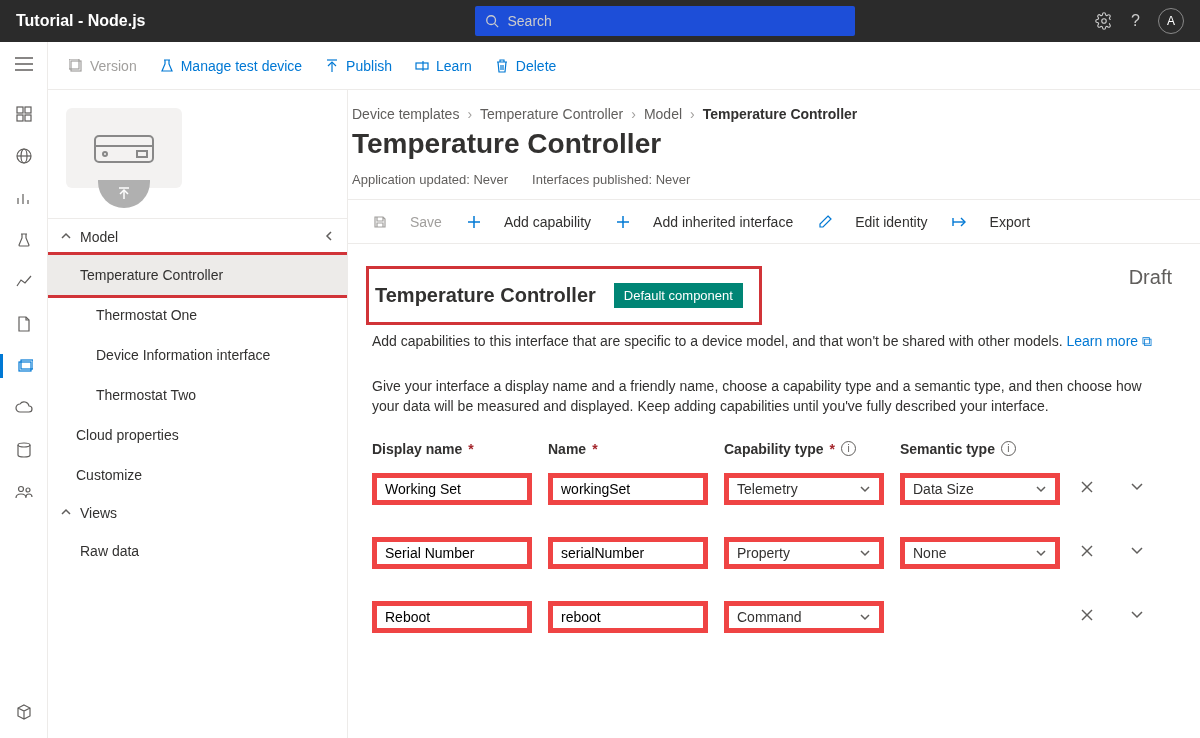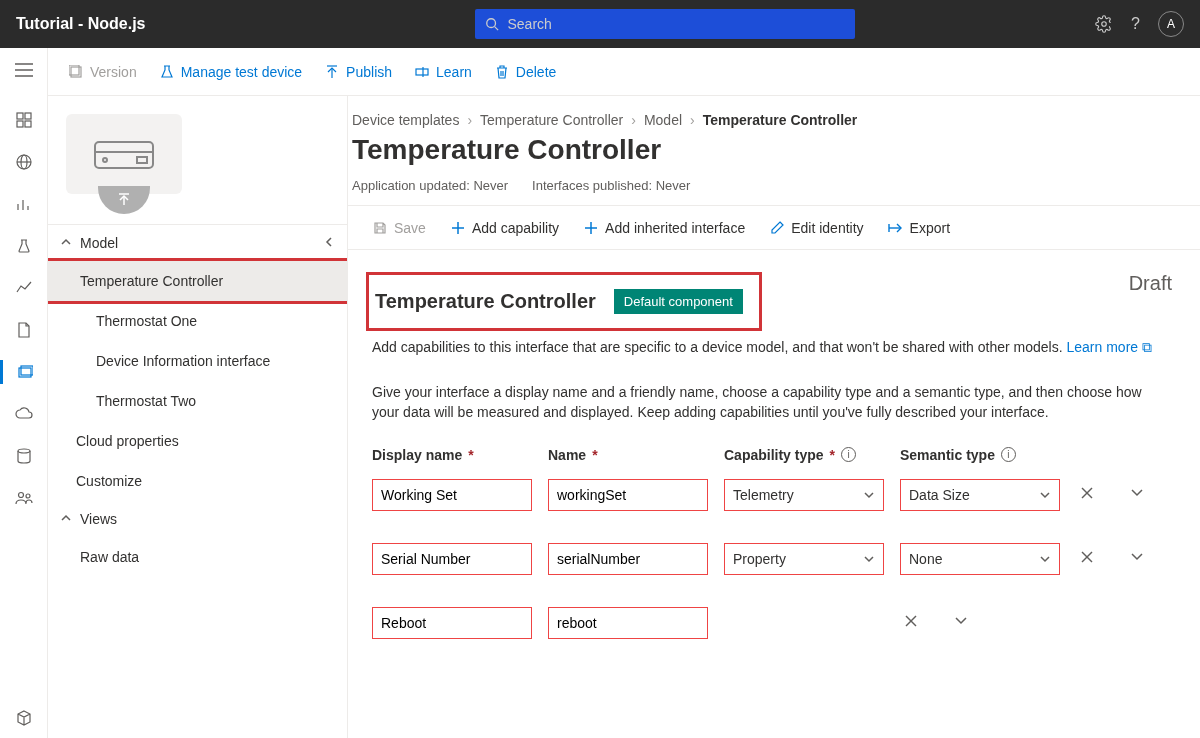--- a/index.html
+++ b/index.html
@@ -1,19 +1,19 @@
 <!DOCTYPE html>
 <html><head>
 <meta charset="utf-8">
 <style>
   * { box-sizing: border-box; margin: 0; padding: 0; }
   body { font-family: "Segoe UI", Tahoma, sans-serif; font-size: 14px; color: #323130; background: #fff; }
   
   
-  .topbar { height: 48px; background: #2b2b2b; color: #fff; display: flex; align-items: center; padding: 0 16px; }
+  .topbar { height: 42px; background: #2b2b2b; color: #fff; display: flex; align-items: center; padding: 0 16px; }
   .topbar .title { font-size: 16px; font-weight: 600; }
   .topbar .search { flex: 0 0 380px; margin-left: 330px; display: flex; align-items: center; background: #1d4ed8; height: 30px; border-radius: 2px; padding: 0 10px; color: #ccc; }
   .topbar .search svg { margin-right: 8px; }
   .topbar .right-icons { margin-left: auto; display: flex; align-items: center; gap: 18px; }
   .topbar .right-icons .circ { width: 26px; height: 26px; border: 1px solid #888; border-radius: 50%; display: flex; align-items: center; justify-content: center; font-size: 12px; }
   .icon-btn { cursor: pointer; display:flex; align-items:center; justify-content:center; }
 
   
   .page { display: flex; height: calc(100vh - 42px); }
   .rail { width: 48px; border-right: 1px solid #edebe9; background: #fff; display: flex; flex-direction: column; align-items: center; padding-top: 10px; gap: 18px; }
@@ -44,21 +44,21 @@
   .device-icon { width: 116px; height: 80px; border-radius: 6px; background: #f3f2f1; display: flex; align-items: center; justify-content: center; }
   .upload-badge { position: absolute; bottom: -4px; left: 32px; width: 52px; height: 28px; background: #b0b0b0; border-radius: 0 0 52px 52px; display: flex; align-items: center; justify-content: center; color: #fff; }
   .breadcrumbs { display: flex; gap: 8px; align-items: center; font-size: 14px; color: #605e5c; margin-bottom: 6px; flex-wrap: wrap; }
   .breadcrumbs .bc { color: #605e5c; cursor: pointer; }
   .breadcrumbs .bc.current { color: #323130; font-weight: 600; cursor: default; }
   .breadcrumbs .sep { color: #a19f9d; }
   .page-title { font-size: 28px; font-weight: 600; margin-bottom: 12px; }
   .meta { font-size: 13px; color: #605e5c; display: flex; gap: 24px; }
 
   .toolbar2 { height: 44px; display: flex; align-items: center; padding: 0 14px; gap: 4px; border-bottom: 1px solid #edebe9; }
-  .toolbar2 .tb { display: flex; align-items: center; gap: 6px; padding: 4px 10px; color: #323130; cursor: pointer; font-size: 14px; }
+  .toolbar2 .tb { display: flex; align-items: center; gap: 22px; padding: 4px 10px; color: #323130; cursor: pointer; font-size: 14px; }
   .toolbar2 .tb.disabled { color: #a19f9d; cursor: default; }
   .toolbar2 .tb .ic { width: 16px; height: 16px; display: flex; align-items: center; justify-content: center; color: #0078d4; }
   .toolbar2 .tb.disabled .ic { color: #a19f9d; }
 
   .main-scroll { flex: 1; overflow-y: auto; padding: 22px 24px; position: relative; }
   .comp-title { font-size: 20px; font-weight: 600; }
   .badge { background: #008575; color: #fff; font-size: 13px; padding: 5px 10px; }
   .draft { position: absolute; right: 28px; top: 22px; font-size: 20px; color: #605e5c; }
   .red-box2 { border: 3px solid #d13438; padding: 14px 16px 14px 0; display: inline-flex; align-items: center; gap: 18px; margin-left: -6px; padding-left: 6px; margin-bottom: 8px; }
   .desc { font-size: 14px; color: #323130; margin-bottom: 26px; }
@@ -67,21 +67,21 @@
 
   .section-h { font-size: 16px; font-weight: 600; margin-bottom: 8px; }
   .section-d { font-size: 14px; color: #323130; margin-bottom: 24px; line-height: 1.45; max-width: 800px; }
 
   .cap-header-row, .cap-row { display: grid; grid-template-columns: 160px 160px 160px 160px auto; gap: 16px; align-items: center; margin-bottom: 10px; }
   .cap-header-row { margin-bottom: 16px; }
   .col-label { font-size: 14px; font-weight: 600; display: flex; align-items: center; gap: 6px; }
   .req { color: #a4262c; }
   .info-ic { width: 15px; height: 15px; border: 1px solid #605e5c; border-radius: 50%; display: inline-flex; align-items: center; justify-content: center; font-size: 10px; color: #605e5c; font-weight: normal; }
   .cap-row { margin-bottom: 32px; }
-  .input, .select { height: 32px; border: 1px solid #ef4444; padding: 0 8px; font-size: 14px; width: 100%; background: #fff; font-family: inherit; }
+  .input, .select { height: 32px; border: 5px solid #ef4444; padding: 0 8px; font-size: 14px; width: 100%; background: #fff; font-family: inherit; }
   .select { display: flex; align-items: center; justify-content: space-between; cursor: pointer; }
   .row-actions { display: flex; gap: 28px; align-items: center; color: #605e5c; }
   .row-actions .act { cursor: pointer; padding: 4px; }
 </style>
 </head>
 <body>
 
 <div class="topbar">
   <span class="title">Tutorial - Node.js</span>
   <div class="search">
@@ -432,20 +432,26 @@
               <span class="act"><svg width="14" height="14" viewBox="0 0 14 14" fill="none" stroke="#605e5c" stroke-width="1.5">
                     <polyline points="2,4 7,9 12,4"></polyline>
                   </svg></span>
             </div>
           </div>
 
           
           <div class="cap-row">
             <input class="input" value="Reboot" style="">
             <input class="input" value="reboot" style="">
+            <div class="select">
+                <span>Command</span>
+                <svg width="12" height="12" viewBox="0 0 12 12" fill="none" stroke="#605e5c" stroke-width="1.5">
+                  <polyline points="2,4 6,8 10,4"></polyline>
+                </svg>
+              </div>
             <div></div>
             <div class="row-actions">
               <span class="act"><svg width="14" height="14" viewBox="0 0 14 14" stroke="#605e5c" stroke-width="1.4">
                     <line x1="2" y1="2" x2="12" y2="12"></line>
                     <line x1="12" y1="2" x2="2" y2="12"></line>
                   </svg></span>
               <span class="act"><svg width="14" height="14" viewBox="0 0 14 14" fill="none" stroke="#605e5c" stroke-width="1.5">
                     <polyline points="2,4 7,9 12,4"></polyline>
                   </svg></span>
             </div>

